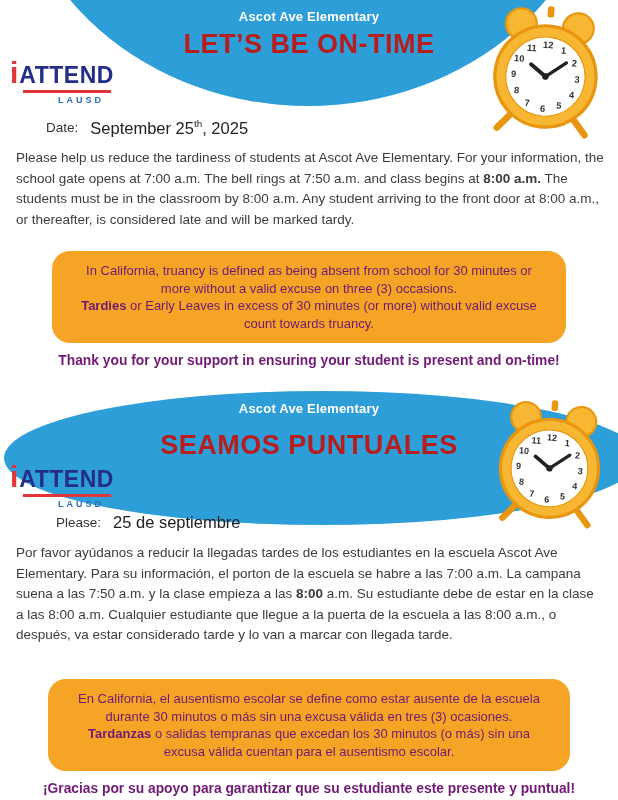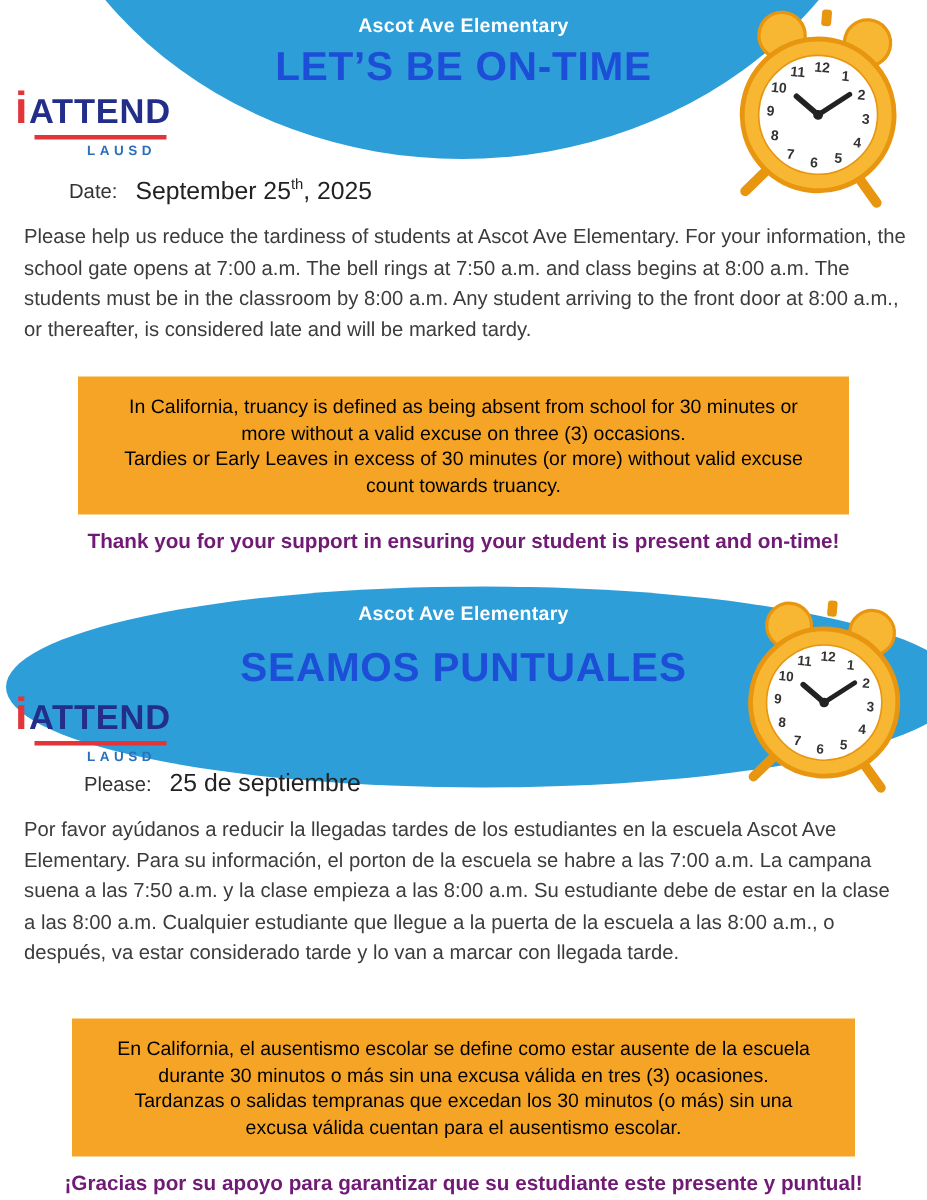--- a/index.html
+++ b/index.html
@@ -1,33 +1,33 @@
 <!DOCTYPE html>
 <html><head>
 <meta charset="utf-8">
 <style>
   html,body{margin:0;padding:0;background:#e9e9e9;}
   .page{
     position:relative; width:618px; height:800px; margin:0 auto;
     background:#ffffff; overflow:hidden;
     font-family:"Liberation Sans", sans-serif; color:#3c3c3c;
   }
-  .b{font-weight:400;text-align:right;}
+  .b{font-weight:700;text-align:right;}
   sup{font-size:0.6em;}
 
   
   .banner{position:absolute; background:#2D9ED8; border-radius:50%; z-index:1;}
   .banner-en{left:12px; top:-418px; width:592px; height:524px;}
   .banner-es{left:4px; top:391px; width:636px; height:134px;}
 
   .school{position:absolute; left:0; right:0; text-align:center; color:#fff;
           font-weight:700; font-size:13px; z-index:3; letter-spacing:.2px;}
   .school-en{top:9px;}
   .school-es{top:401px;}
-  .title{position:absolute; left:0; right:0; margin:0; text-align:center; color:#1d4ed8;
+  .title{position:absolute; left:0; right:0; margin:0; text-align:center; color:#b91c1c;
          font-weight:800; font-size:27px; letter-spacing:.5px; z-index:3;}
   .title-en{top:29px;}
   .title-es{top:430px;}
 
   
   .logo{position:absolute; z-index:4; width:130px;}
   .logo-en{left:10px; top:58px;}
   .logo-es{left:10px; top:462px;}
   .logo-row{display:flex; align-items:baseline; line-height:1;}
   .logo-i{color:#E23439; font-size:30px; font-weight:800;}
@@ -46,22 +46,22 @@
   .date-es{left:56px; top:513px;}
   .date-label{font-size:13.5px; color:#333;}
   .date-value{font-size:16.5px; color:#222; margin-left:12px;}
 
   
   .body-text{position:absolute; margin:0; z-index:3; font-size:13.5px; line-height:1.52; color:#3c3c3c;}
   .body-en{left:16px; right:14px; top:148px;}
   .body-es{left:16px; right:14px; top:543px;}
 
   
-  .notice-box{position:absolute; z-index:3; background:#F5A425; border-radius:0;
-              text-align:center; font-size:13px; line-height:1.35; color:#000000;
+  .notice-box{position:absolute; z-index:3; background:#F5A425; border-radius:18px;
+              text-align:center; font-size:13px; line-height:1.35; color:#701a75;
               padding:11px 20px;}
   .notice-en{left:52px; right:52px; top:251px;}
   .notice-es{left:48px; right:48px; top:679px;}
 
   
   .closing{position:absolute; left:0; right:0; margin:0; z-index:3; text-align:center;
            font-weight:800; font-size:13.8px; color:#701a75;}
   .closing-en{top:353px;}
   .closing-es{top:781px;}
 </style>

